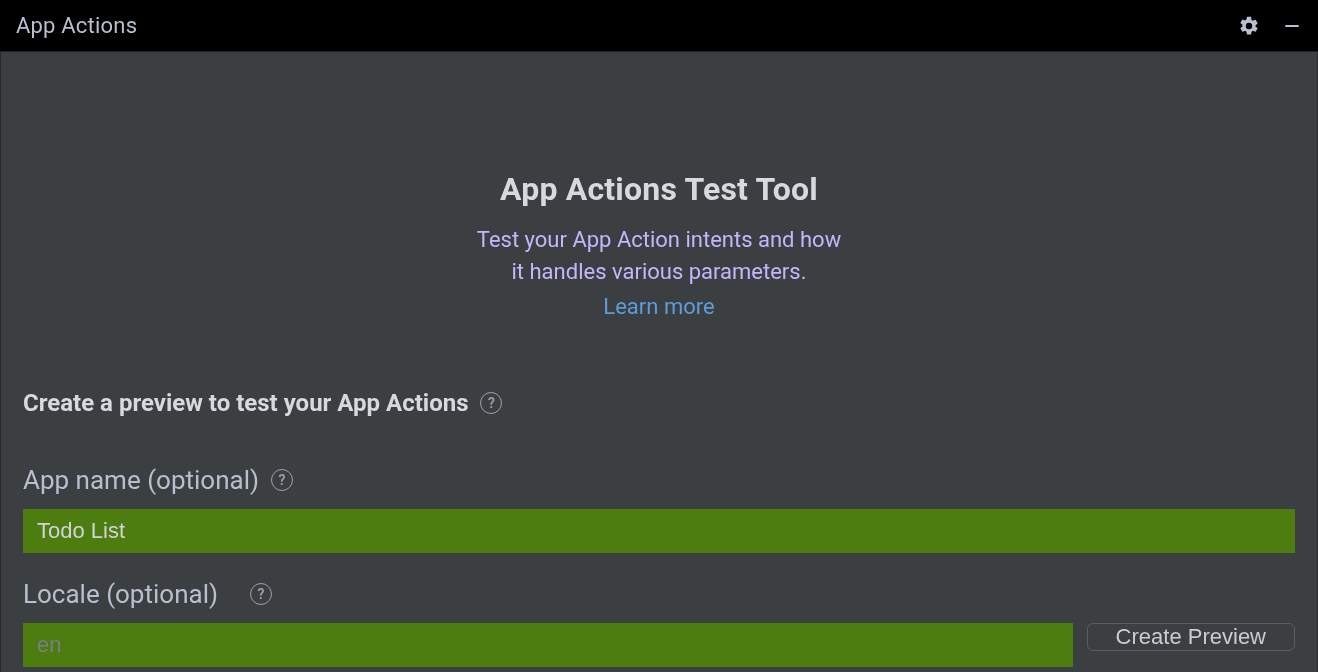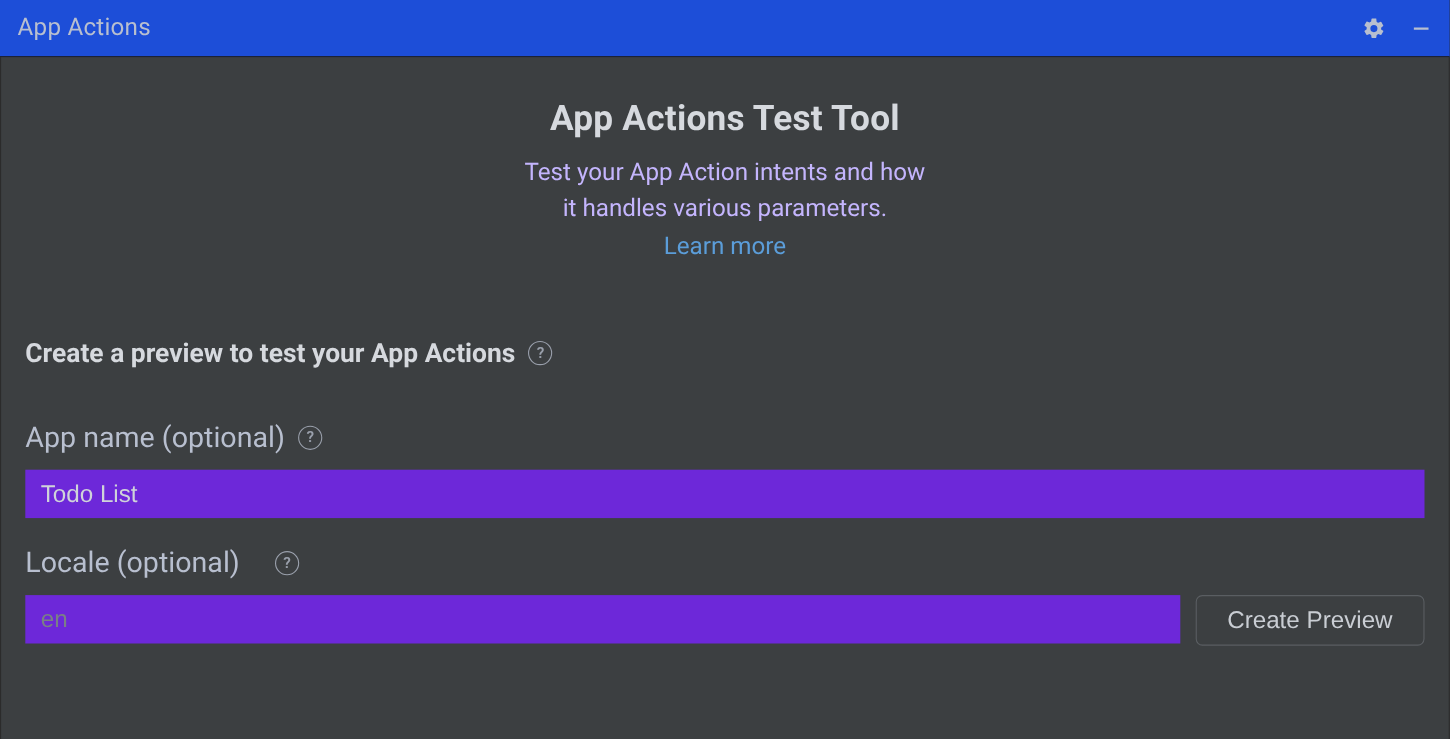--- a/index.html
+++ b/index.html
@@ -1,72 +1,72 @@
 <!DOCTYPE html>
 <html><head>
 <meta charset="utf-8">
 <style>
   * { box-sizing: border-box; margin: 0; padding: 0; }
   html, body { width: 1318px; height: 672px; overflow: hidden; font-family: -apple-system, BlinkMacSystemFont, "Segoe UI", Roboto, sans-serif; background:#2b2b2b; }
   .titlebar {
     height: 52px;
-    background: #1d4ed8;
+    background: #000000;
     display: flex;
     align-items: center;
     padding: 0 16px;
     justify-content: space-between;
     border-bottom: 1px solid #1c1f26;
   }
   .titlebar-title { color: #b8bfcf; font-size: 22px; font-weight: 400; letter-spacing: 0.2px; }
   .titlebar-right { display: flex; align-items: center; gap: 22px; }
   .icon-btn { display:flex; align-items:center; justify-content:center; cursor:pointer; color:#b8bfcf; }
   .icon-btn svg { display:block; }
   .content {
     background: #3c3f41;
     height: calc(672px - 52px);
     padding: 0 22px;
     border-left: 1px solid #2b2b2b;
     border-right: 1px solid #2b2b2b;
   }
-  .hero { text-align:center; padding-top: 36px; padding-bottom: 70px; }
+  .hero { text-align:center; padding-top: 118px; padding-bottom: 70px; }
   .hero-title { color:#d6d9de; font-size: 32px; font-weight: 700; letter-spacing: 0.2px; }
   .hero-desc { color:#c4b5fd; font-size:22px; margin-top: 16px; line-height: 1.45; }
   .hero-link { color:#5b9dd9; font-size:22px; margin-top: 6px; display:inline-block; cursor:pointer; }
   .section-title-row { display:flex; align-items:center; gap:12px; }
   .section-title { color:#d6d9de; font-size:24px; font-weight:700; }
   .help-icon {
     width:22px; height:22px; border:1.6px solid #9aa0ac; border-radius:50%;
     display:flex;align-items:center;justify-content:center;
     color:#9aa0ac; font-size:14px; font-weight:600; cursor:pointer;
   }
   .field-label-row { display:flex; align-items:center; gap:12px; margin-top: 48px; }
   .field-label { color:#b8bfcf; font-size:26px; }
   .text-input {
     width: 100%;
     height: 44px;
-    background:#6d28d9;
+    background:#4d7c0f;
     border: none;
     color:#cfd3d9;
     font-size:22px;
     padding: 0 14px;
     margin-top: 14px;
     outline:none;
   }
   .text-input::placeholder { color:#7a7f86; }
   .locale-row { display:flex; gap:14px; align-items:stretch; margin-top:14px; }
   .locale-row .text-input { flex:1; margin-top:0; }
   .create-btn {
     background:#3c3f41;
     border:1px solid #5a5e62;
     border-radius:6px;
     color:#c9cdd3;
     font-size:22px;
     padding: 0 28px;
     cursor:pointer;
-    height:46px;
+    height:28px;
   }
 </style>
 </head>
 <body>
 
 <div class="titlebar">
   <span class="titlebar-title">App Actions</span>
   <div class="titlebar-right">
     <span class="icon-btn">
       <svg width="22" height="22" viewBox="0 0 24 24" fill="currentColor">

